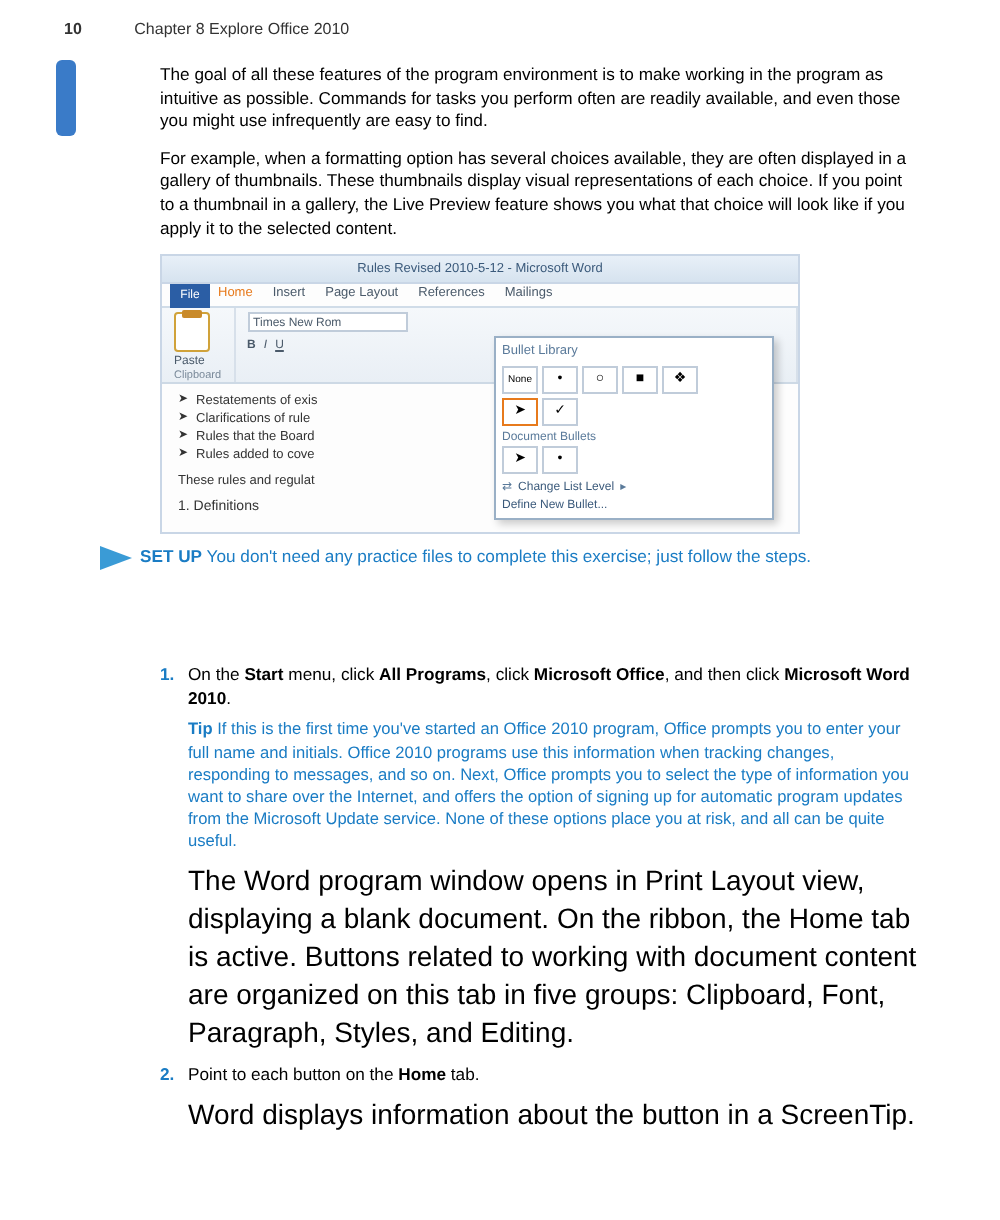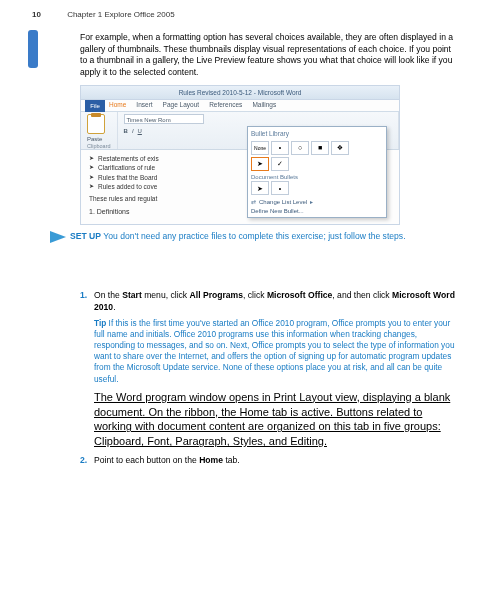--- a/index.html
+++ b/index.html
@@ -156,34 +156,35 @@
     font-weight: bold;
   }
   .bold { font-weight: bold; }
   .tip {
     color: #1a7cc4;
     font-size: 8.3px;
     line-height: 1.35;
     margin: 4px 0 5px 0;
   }
   .tip .tip-label { font-weight: bold; text-align: center; }
-  .sub { margin: 4px 0 4px 0; font-size:11px; line-height:1.35;text-decoration:underline; }
+  .sub { margin: 4px 0 4px 0; font-size:14px; line-height:1.35; }
 </style>
 </head>
 <body>
 
 <div class="header">
   <span class="pagenum">10</span>
-  <span>Chapter 1   Explore Office 2005</span>
+  <span>Chapter 8   Explore Office 2010</span>
 </div>
 
 <div class="blue-tab"></div>
 
 <div class="content">
 
+  <p class="para">The goal of all these features of the program environment is to make working in the program as intuitive as possible. Commands for tasks you perform often are readily available, and even those you might use infrequently are easy to find.</p>
   <p class="para">For example, when a formatting option has several choices available, they are often displayed in a gallery of thumbnails. These thumbnails display visual representations of each choice. If you point to a thumbnail in a gallery, the Live Preview feature shows you what that choice will look like if you apply it to the selected content.</p>
 
   <div class="screenshot">
     <div class="titlebar">Rules Revised 2010-5-12 - Microsoft Word</div>
     <div class="file-tab">File</div>
     <div class="ribbon-tabs">
       <span class="active">Home</span>
       <span>Insert</span>
       <span>Page Layout</span>
       <span>References</span>
@@ -259,16 +260,17 @@
       <span>On the </span><span class="bold">Start</span><span> menu, click </span><span class="bold">All Programs</span><span>, click </span><span class="bold">Microsoft Office</span><span>, and then click </span><span class="bold">Microsoft Word 2010</span><span>.</span>
       <p class="tip">
         <span class="tip-label">Tip</span>
         <span> </span>
         <span>If this is the first time you've started an Office 2010 program, Office prompts you to enter your full name and initials. Office 2010 programs use this information when tracking changes, responding to messages, and so on. Next, Office prompts you to select the type of information you want to share over the Internet, and offers the option of signing up for automatic program updates from the Microsoft Update service. None of these options place you at risk, and all can be quite useful.</span>
       </p>
       <p class="sub">The Word program window opens in Print Layout view, displaying a blank document. On the ribbon, the Home tab is active. Buttons related to working with document content are organized on this tab in five groups: Clipboard, Font, Paragraph, Styles, and Editing.</p>
     </li>
     <li>
       <span>Point to each button on the </span><span class="bold">Home</span><span> tab.</span>
+      <p class="sub">Word displays information about the button in a ScreenTip.</p>
     </li>
   </ol>
 
 </div>
 
 </body></html>

